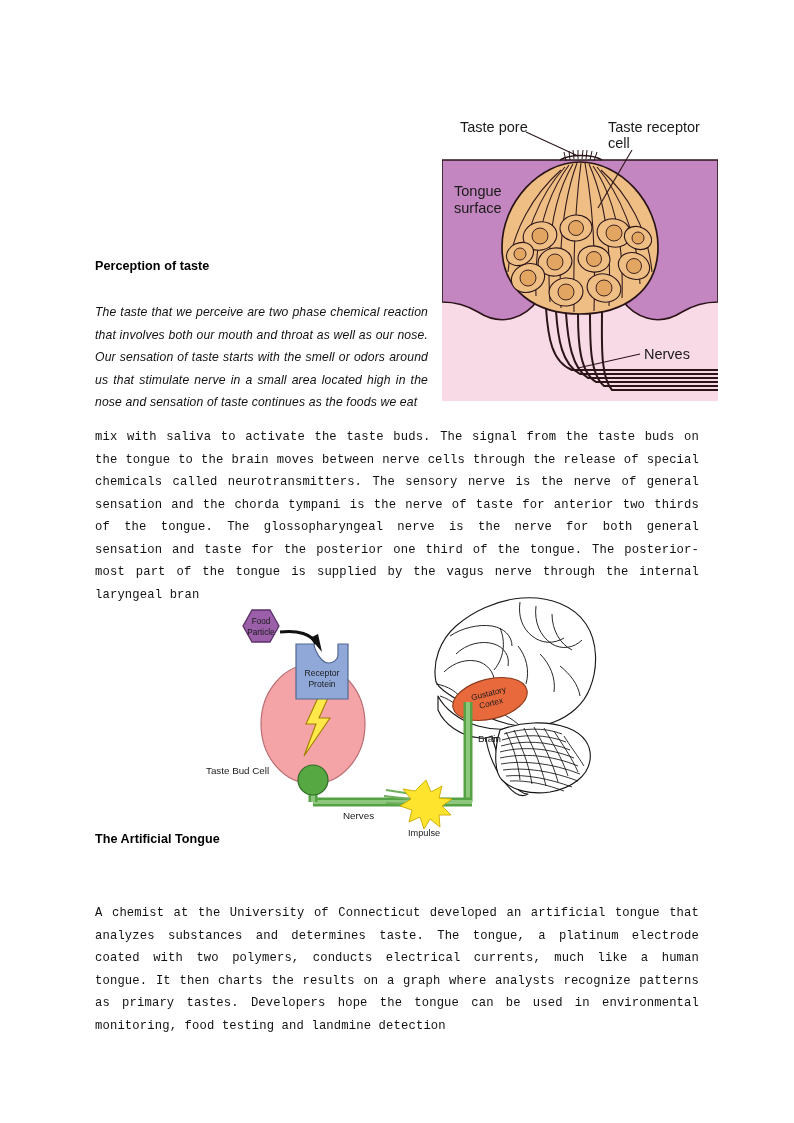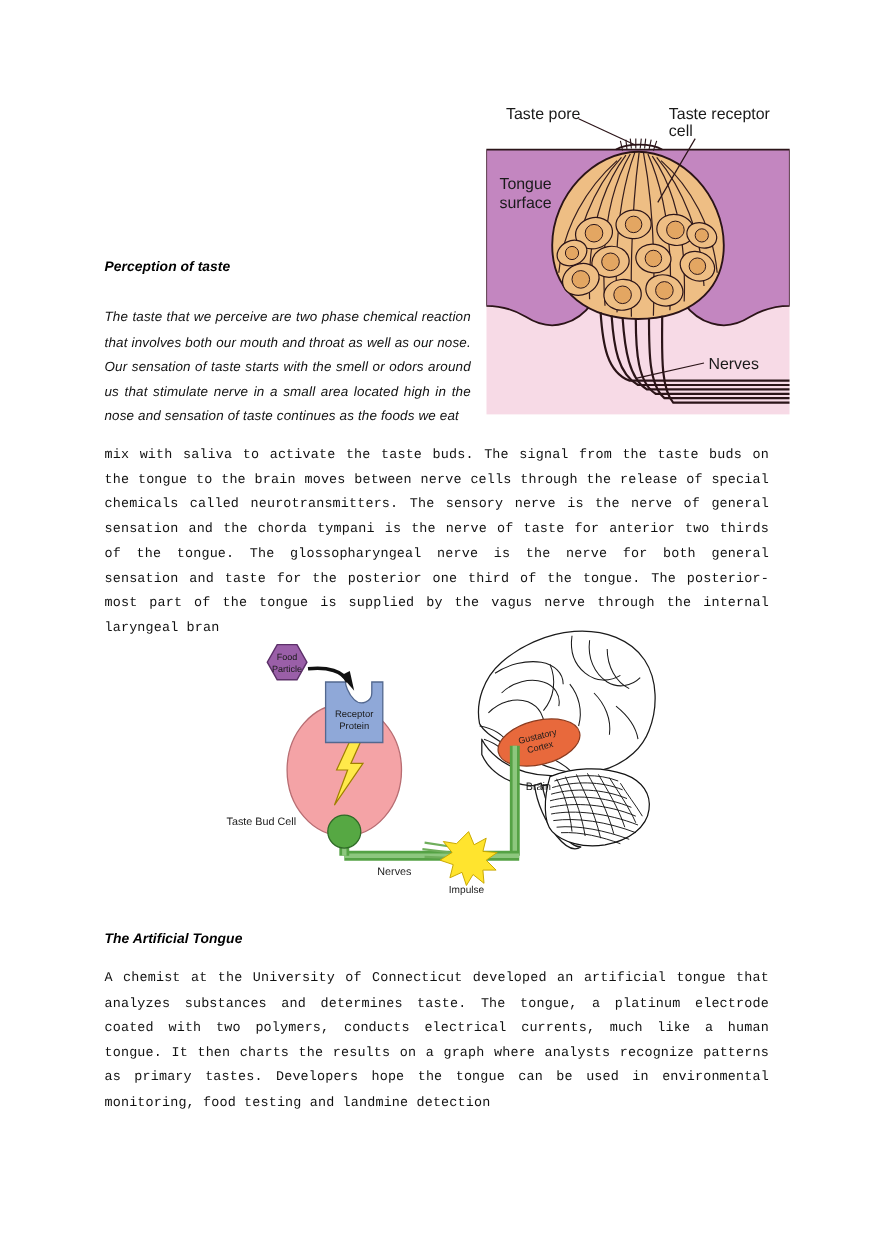--- a/index.html
+++ b/index.html
@@ -12,20 +12,21 @@
     height: 1123px;
     position: relative;
     font-family: "Liberation Sans", sans-serif;
     color: #000000;
     overflow: hidden;
   }
   .page {
     position: absolute;
     inset: 0;
     background: #ffffff;
+    margin-top: 24px;
   }
 
   
   .para {
     position: absolute;
     font-size: 12.2px;
     line-height: 22.5px;
     text-align: justify;
     color: #111;
     letter-spacing: 0.15px;
@@ -34,21 +35,20 @@
   .para.wide   { width: 604px; left: 95px; font-family: Liberation Mono, monospace; }
 
   h2.heading {
     position: absolute;
     left: 95px;
     margin: 0;
     font-size: 12.6px;
     font-weight: bold;
     letter-spacing: 0.05px;
     color: #000;
-    font-style: italic;
   }
 
   
   #fig-taste-bud {
     position: absolute;
     left: 442px;
     top: 92px;
     width: 276px;
     height: 285px;
     overflow: hidden;
@@ -294,17 +294,17 @@
         <polygon fill="#ffe42e" stroke="#c9a800" stroke-width="0.9" points="226,196 231,208 242,202 239,214 252,215 242,222 251,231 239,231 240,243 230,235 224,245 220,233 209,238 212,226 200,222 211,215 203,205 215,207"></polygon>
       </g>
 
       <text class="lbl" x="6" y="190" font-size="9.8" fill="#1a1a1a">Taste Bud Cell</text>
       <text class="lbl" x="143" y="235" font-size="9.8" fill="#1a1a1a">Nerves</text>
       <text class="lbl" x="208" y="252" font-size="9.2" fill="#1a1a1a">Impulse</text>
       <text class="lbl" x="278" y="158" font-size="9.8" fill="#1a1a1a">Brain</text>
     </svg>
   </div>
 
-  <h2 class="heading" style="top:846px;">The Artificial Tongue</h2>
+  <h2 class="heading" style="top:808px;">The Artificial Tongue</h2>
 
   <p class="para wide" style="top:866px;">A chemist at the University of Connecticut developed an artificial tongue that analyzes substances and determines taste. The tongue, a platinum electrode coated with two polymers, conducts electrical currents, much like a human tongue. It then charts the results on a graph where analysts recognize patterns as primary tastes. Developers hope the tongue can be used in environmental monitoring, food testing and landmine detection</p>
 
 </div>
 
 </body></html>

